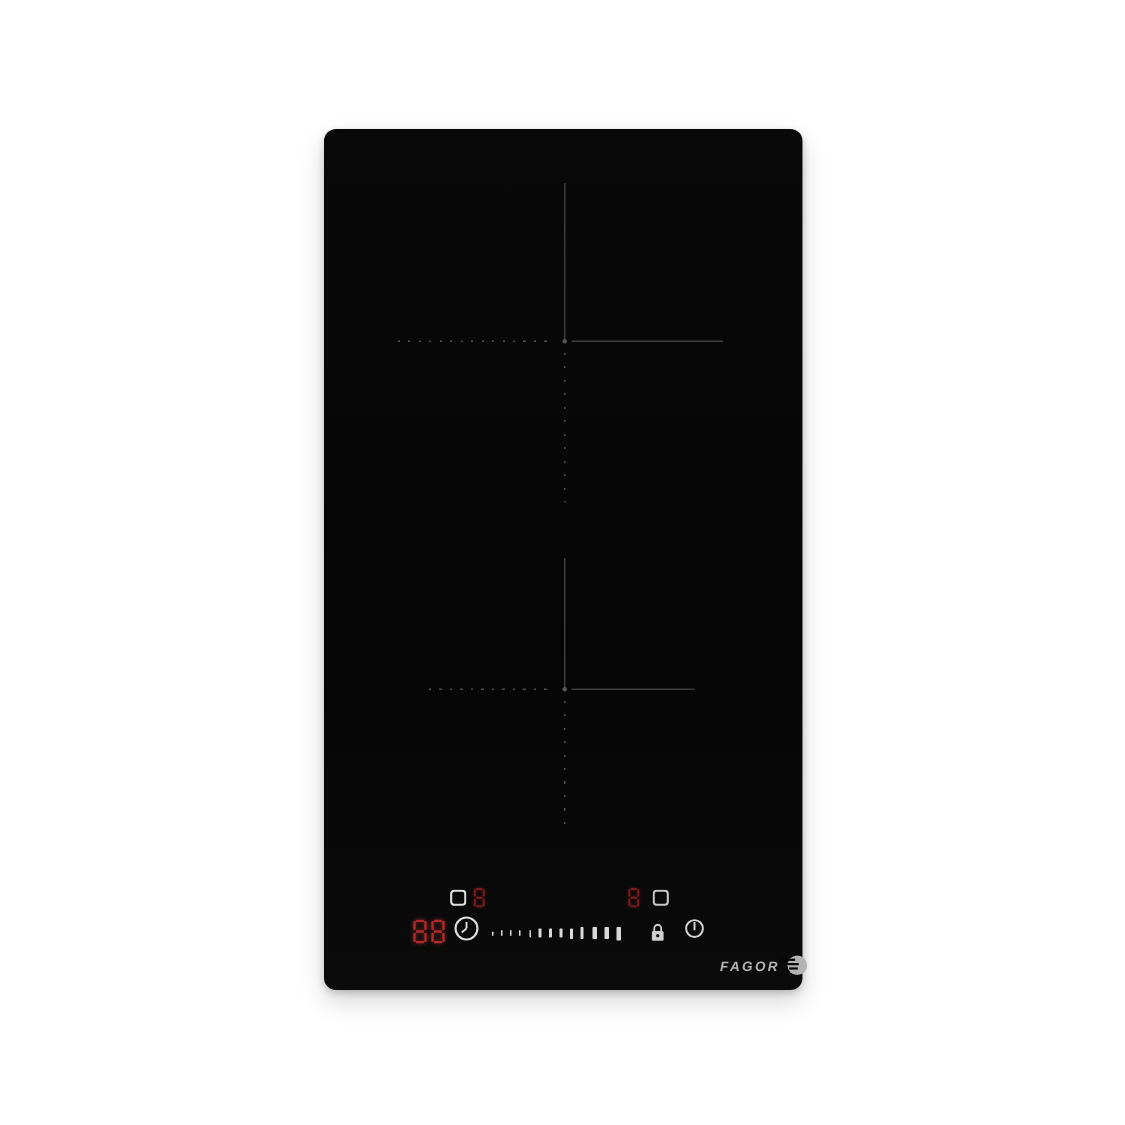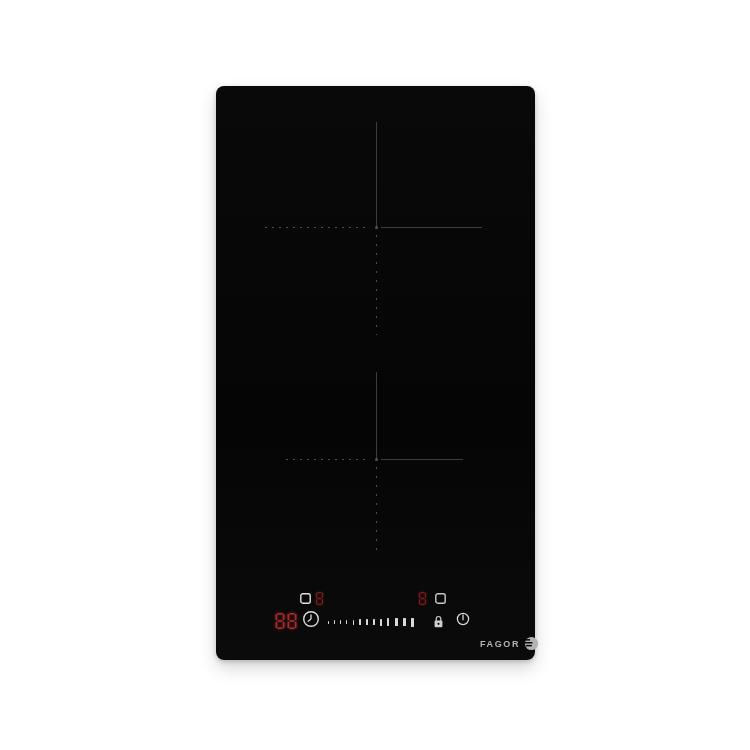--- a/index.html
+++ b/index.html
@@ -27,21 +27,21 @@
   .z1-dl  {left:49px;top:141px;width:104px;height:1px;}
   .z1-dv  {left:160px;top:149px;width:1px;height:100px;}
   
   .z2-v   {left:160px;top:286px;width:1px;height:87px;}
   .z2-h   {left:165px;top:373px;width:82px;height:1px;}
   .z2-dl  {left:70px;top:373px;width:83px;height:1px;}
   .z2-dv  {left:160px;top:381px;width:1px;height:89px;}
   .cross-dot{position:absolute;width:3px;height:3px;background:#555;border-radius:50%;}
   .z1-c{left:159px;top:140px;} .z2-c{left:159px;top:372px;}
 
-  .panel{position:absolute;left:0;top:0;width:100%;height:100%;}
+  .panel{position:absolute;left:0;top:0;width:100%;height:100%;font-style:italic;}
   .panel .abs{position:absolute;}
 
   .pot-icon svg{display:block;}
   .digit{display:block;}
   .digit-sm{width:9px;height:13px;fill:var(--digit-dim);
     filter:drop-shadow(0 0 1px rgba(180,30,30,.45));}
   .digit-lg{width:10px;height:16px;fill:var(--digit-bright);
     filter:drop-shadow(0 0 1.5px rgba(255,70,70,.5));}
   .timer{display:flex;gap:2px;}
 

